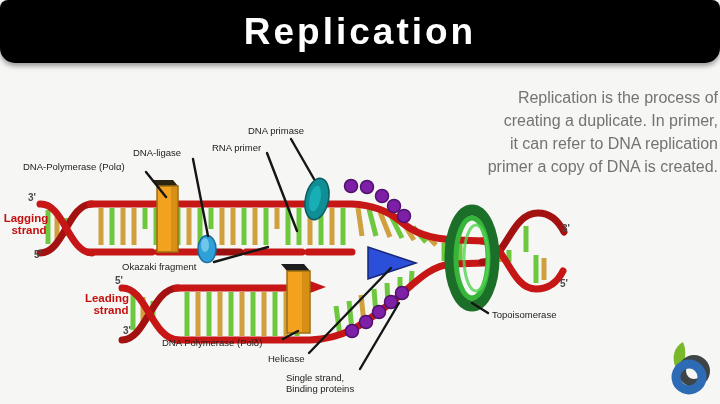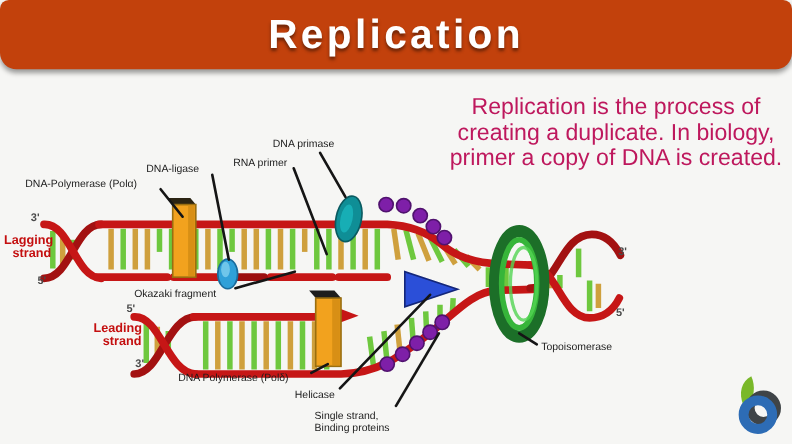--- a/index.html
+++ b/index.html
@@ -3,32 +3,32 @@
 <meta charset="utf-8">
 <style>
   html,body{margin:0;padding:0;}
   .stage{
     position:relative; width:720px; height:404px;
     background:#f6f6f4; overflow:hidden;
     font-family:"Liberation Sans", sans-serif;
   }
   .banner{
     position:absolute; top:0; left:0; width:720px; height:63px;
-    background:#c2410c;
+    background:#000000;
     border-radius:8px 8px 15px 15px;
     box-shadow:0 3px 5px rgba(0,0,0,.38);
     display:flex; align-items:center; justify-content:center;
   }
   .banner-title{
     color:#ffffff; font-size:37px; font-weight:bold; letter-spacing:3px;
     text-shadow:0 2px 3px rgba(0,0,0,.45);
   }
   .desc{
     position:absolute; top:86px; left:402px; width:316px;
-    text-align:center; color:#be185d; font-size:21px; line-height:23px;
+    text-align:right; color:#737373; font-size:16px; line-height:23px;
   }
   .desc div{white-space:nowrap;}
   svg text{font-family:"Liberation Sans", sans-serif;}
   .lbl{font-size:9.5px; fill:#1b1b1b;}
   .lbl-red{font-size:11.5px; font-weight:bold; fill:#c40f0f; text-anchor:middle;}
   .prime{font-size:10px; font-weight:bold; fill:#4a4a4a;}
   .leader{stroke:#151515; stroke-width:2.4; stroke-linecap:round;}
   .strand{stroke:#c61616; stroke-width:7; fill:none; stroke-linecap:round;}
   .strand-back{stroke:#a31111; stroke-width:7; fill:none; stroke-linecap:round;}
 </style>
@@ -36,21 +36,22 @@
 <body>
 
 <div class="stage">
 
   <div class="banner">
     <span class="banner-title">Replication</span>
   </div>
 
   <div class="desc">
     <div>Replication is the process of</div>
-    <div>creating a duplicate. In biology,</div>
+    <div>creating a duplicate. In primer,</div>
+    <div>it can refer to DNA replication</div>
     <div>primer a copy of DNA is created.</div>
   </div>
 
   <svg width="720" height="404" viewBox="0 0 720 404" style="position:absolute;left:0;top:0;">
 
     <g id="bars-top">
         <line x1="101" y1="208" x2="101" y2="245" stroke="#cfa03d" stroke-width="5"></line>
         <line x1="112" y1="208" x2="112" y2="245" stroke="#6ec83e" stroke-width="5"></line>
         <line x1="123" y1="208" x2="123" y2="245" stroke="#cfa03d" stroke-width="5"></line>
         <line x1="134" y1="208" x2="134" y2="245" stroke="#cfa03d" stroke-width="5"></line>

